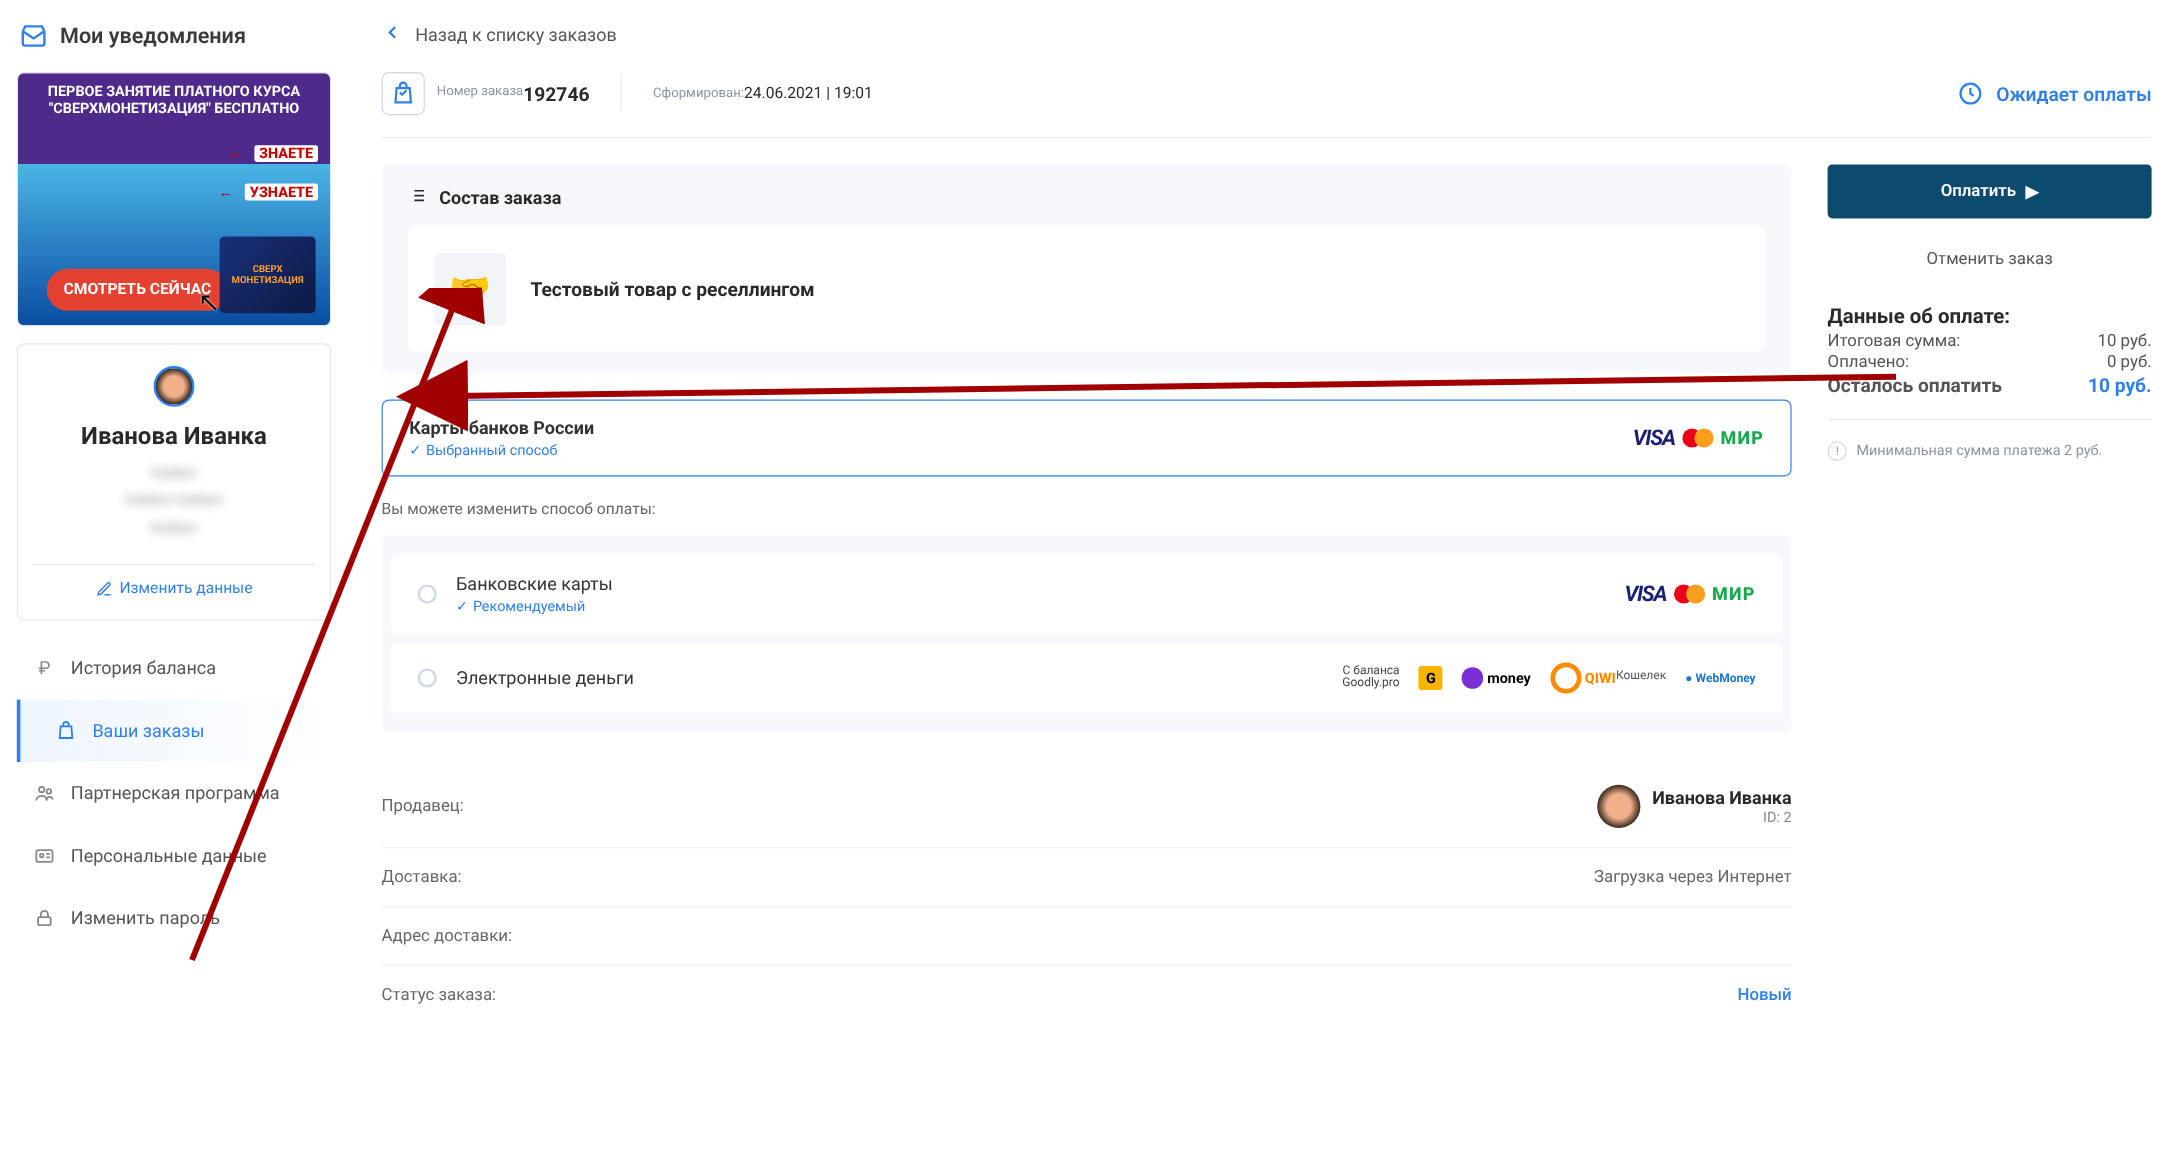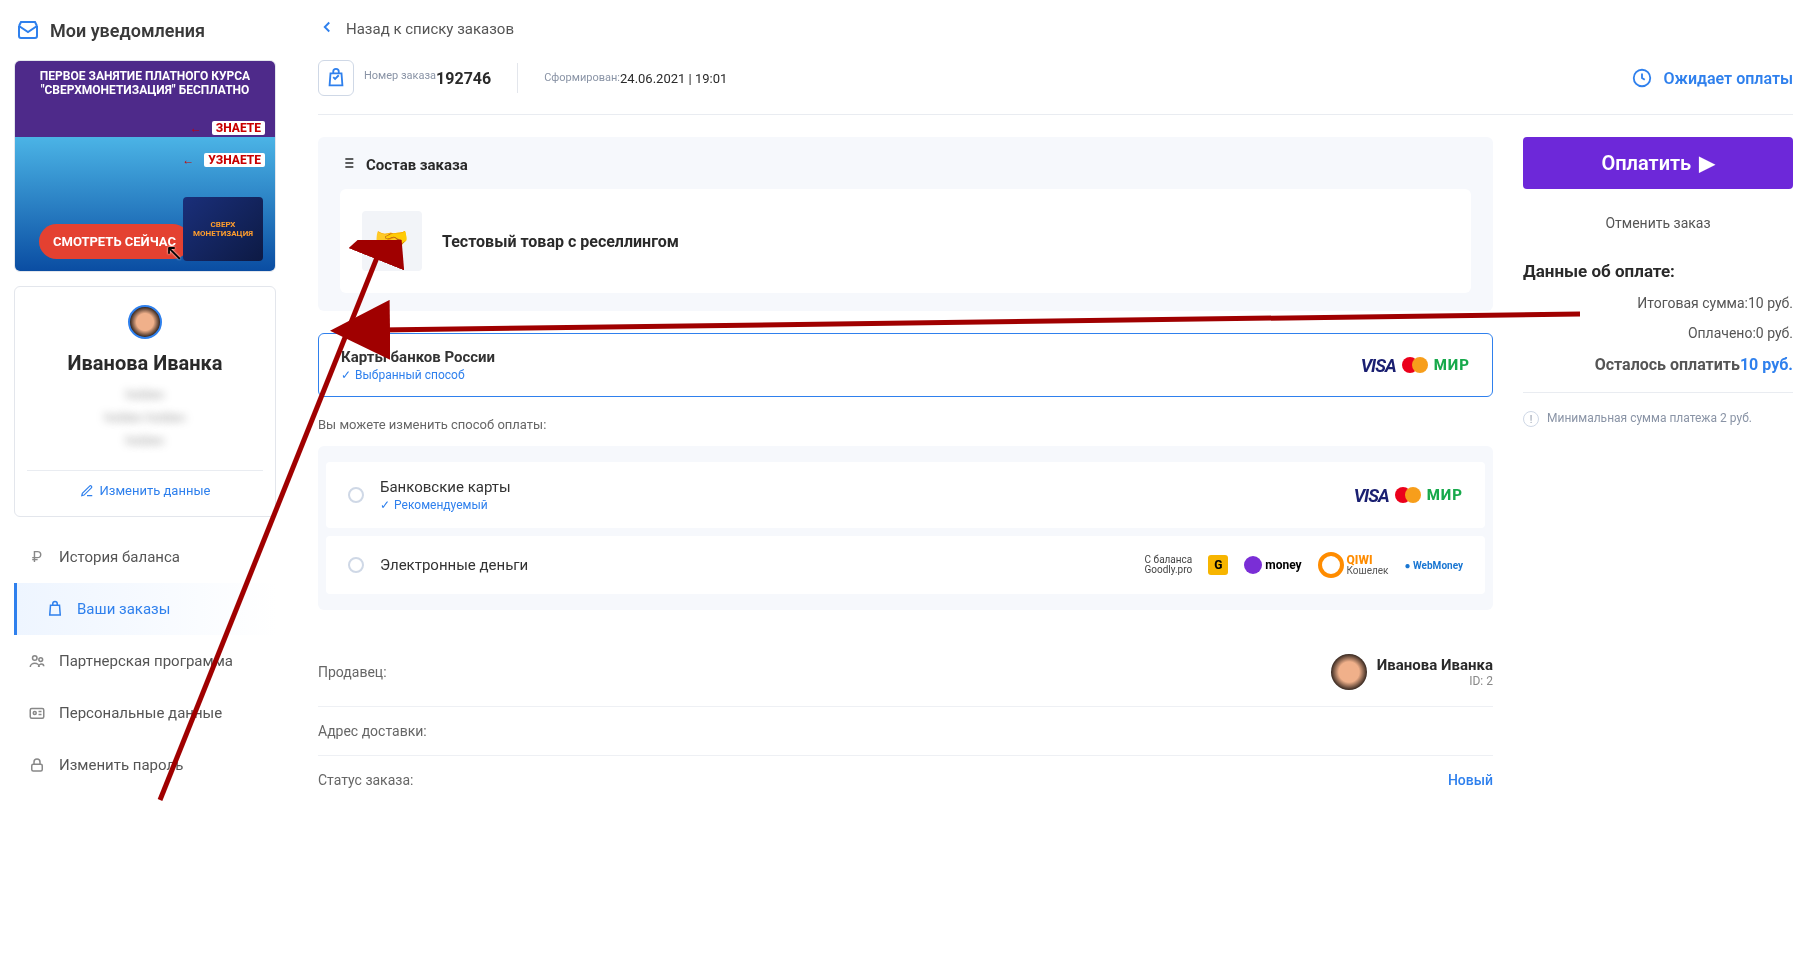--- a/index.html
+++ b/index.html
@@ -92,25 +92,25 @@
 .details{margin-top:28px;}
 .detail-row{display:flex;justify-content:space-between;align-items:center;padding:16px 0;border-bottom:1px solid #eef0f4;font-size:14px;color:#666;}
 .detail-row:last-child{border-bottom:none;}
 .seller{display:flex;align-items:center;gap:10px;}
 .seller-av{width:36px;height:36px;border-radius:50%;background:radial-gradient(circle,#f0b08a 40%,#3a2a22 70%);}
 .seller-info{display:flex;flex-direction:column;align-items:flex-end;}
 .seller-name{font-weight:700;color:#2a2a2a;font-size:15px;}
 .seller-id{font-size:12px;color:#888;}
 .status-new{color:#2f80ed;font-weight:500;}
 
-.pay-btn{background:#6d28d9;color:#fff;border:none;border-radius:4px;width:100%;padding:14px 0;font-size:20px;font-weight:600;display:flex;align-items:flex-start;justify-content:center;gap:8px;cursor:pointer;}
+.pay-btn{background:#0c4a6e;color:#fff;border:none;border-radius:4px;width:100%;padding:14px 0;font-size:14px;font-weight:600;display:flex;align-items:flex-start;justify-content:center;gap:8px;cursor:pointer;}
 .cancel-link{text-align:center;color:#555;font-size:14px;cursor:pointer;margin-top:6px;}
 
 .summary-title{font-weight:700;font-size:17px;color:#2a2a2a;margin-top:10px;}
-.sum-row{display:flex;justify-content:flex-end;font-size:14px;color:#555;margin-top:14px;}
+.sum-row{display:flex;justify-content:space-between;font-size:14px;color:#555;margin-top:2px;}
 .sum-row.remain{font-weight:700;font-size:16px;border-bottom:1px solid #e9ecf1;padding-bottom:18px;}
 .sum-row.remain .remain-val{color:#2f80ed;}
 .min-note{display:flex;align-items:flex-start;gap:8px;font-size:12px;color:#8a94a6;margin-top:18px;}
 .info-icon{width:16px;height:16px;flex-shrink:0;border:1.5px solid #cfd8e6;border-radius:50%;display:flex;align-items:center;justify-content:center;font-size:10px;color:#8a94a6;}
 
 .svg-arrow{position:absolute;pointer-events:none;z-index:50;}
 </style>
 </head>
 <body>
 
@@ -299,40 +299,44 @@
                   <span>С баланса</span>
                   <span>Goodly.pro</span>
                 </span>
               <span class="gb">G</span>
               <span class="ym">
                   <span class="yc"></span>
                   <span>money</span>
                 </span>
               <span class="qw">
                   <span class="qc"></span>
-                  <span style="display:flex;flex-direction:column;line-height:1">
+                  <span style="display:flex;flex-direction:row;line-height:1">
                     <span>QIWI</span>
                     <span style="font-size:10px;font-weight:400;color:#555">Кошелек</span>
                   </span>
                 </span>
               <span class="wm">● <span>WebMoney</span></span>
             </div>
           </div>
         </div>
 
         <div class="details">
           <div class="detail-row">
             <span>Продавец:</span>
             <div class="seller">
               <div class="seller-av"></div>
               <div class="seller-info">
                 <span class="seller-name">Иванова Иванка</span>
                 <span class="seller-id">ID: 2</span>
               </div>
             </div>
+          </div>
+          <div class="detail-row">
+            <span>Доставка:</span>
+            <span>Загрузка через Интернет</span>
           </div>
           <div class="detail-row">
             <span>Адрес доставки:</span>
             <span></span>
           </div>
           <div class="detail-row">
             <span>Статус заказа:</span>
             <span class="status-new">Новый</span>
           </div>
         </div>

